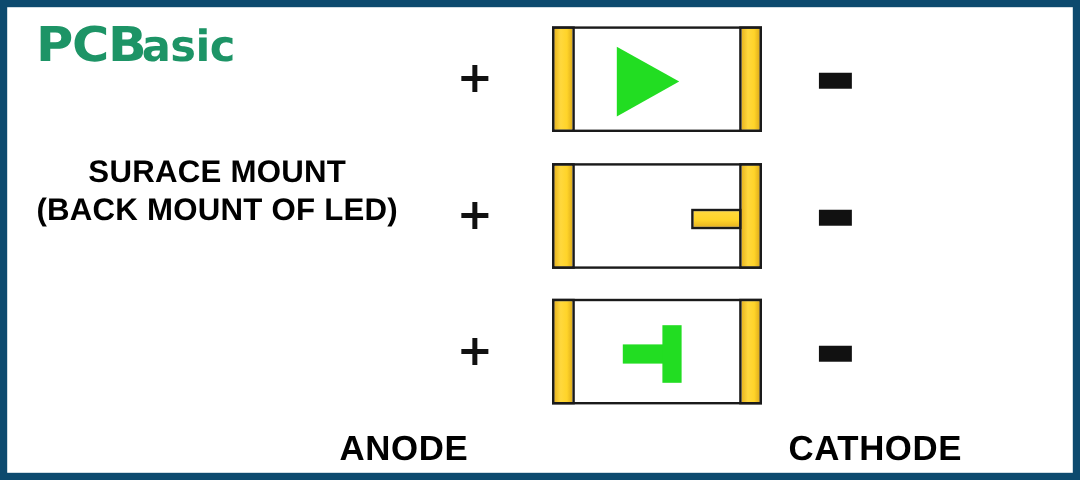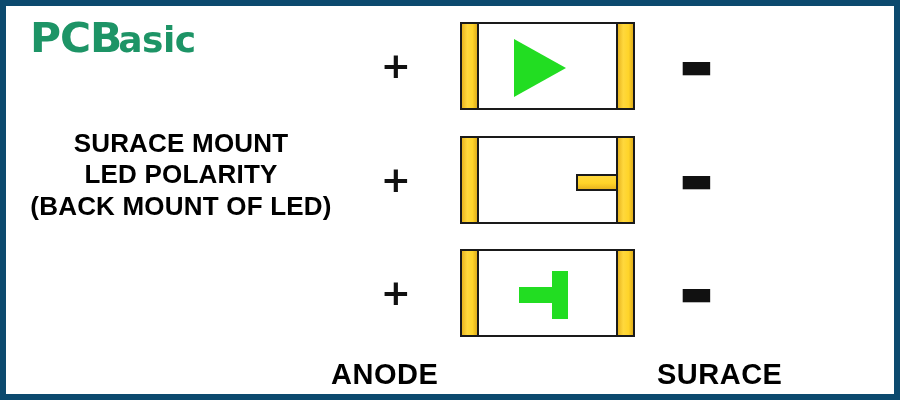--- a/index.html
+++ b/index.html
@@ -165,36 +165,35 @@
     position: absolute;
     top: 354px;
     color: #000000;
     font-family: "Liberation Sans", sans-serif;
     font-size: 29px;
     font-weight: 700;
     letter-spacing: 0.5px;
     line-height: 1;
     white-space: nowrap;
   }
-  #label-anode   { left: 277px; margin-left: 48px; }
+  #label-anode   { left: 277px; }
   #label-cathode { left: 651px; }
 </style>
 </head>
 <body>
 
 <div id="canvas">
 
   <div id="logo">
     <span id="logo-pcb">PCB</span>
       <span id="logo-asic">asic</span>
   </div>
 
   <div id="caption">
     <span class="cap-line">SURACE MOUNT</span>
-    <span class="cap-line">LED POLARITY</span>
     <span class="cap-line">(BACK MOUNT OF LED)</span>
   </div>
 
   <div class="led-row" id="led-row-0">
     <div class="polarity plus">+</div>
     <div class="led-body">
       <div class="end-cap left"></div>
       <div class="mark-triangle"></div>
       <div class="end-cap right"></div>
     </div>
@@ -218,15 +217,15 @@
       <div class="mark-tee">
         <div class="tee-bar"></div>
         <div class="tee-stem"></div>
       </div>
       <div class="end-cap right"></div>
     </div>
     <div class="polarity minus">▬</div>
   </div>
 
   <div class="bottom-label" id="label-anode">ANODE</div>
-  <div class="bottom-label" id="label-cathode">SURACE</div>
+  <div class="bottom-label" id="label-cathode">CATHODE</div>
 
 </div>
 
 </body></html>

